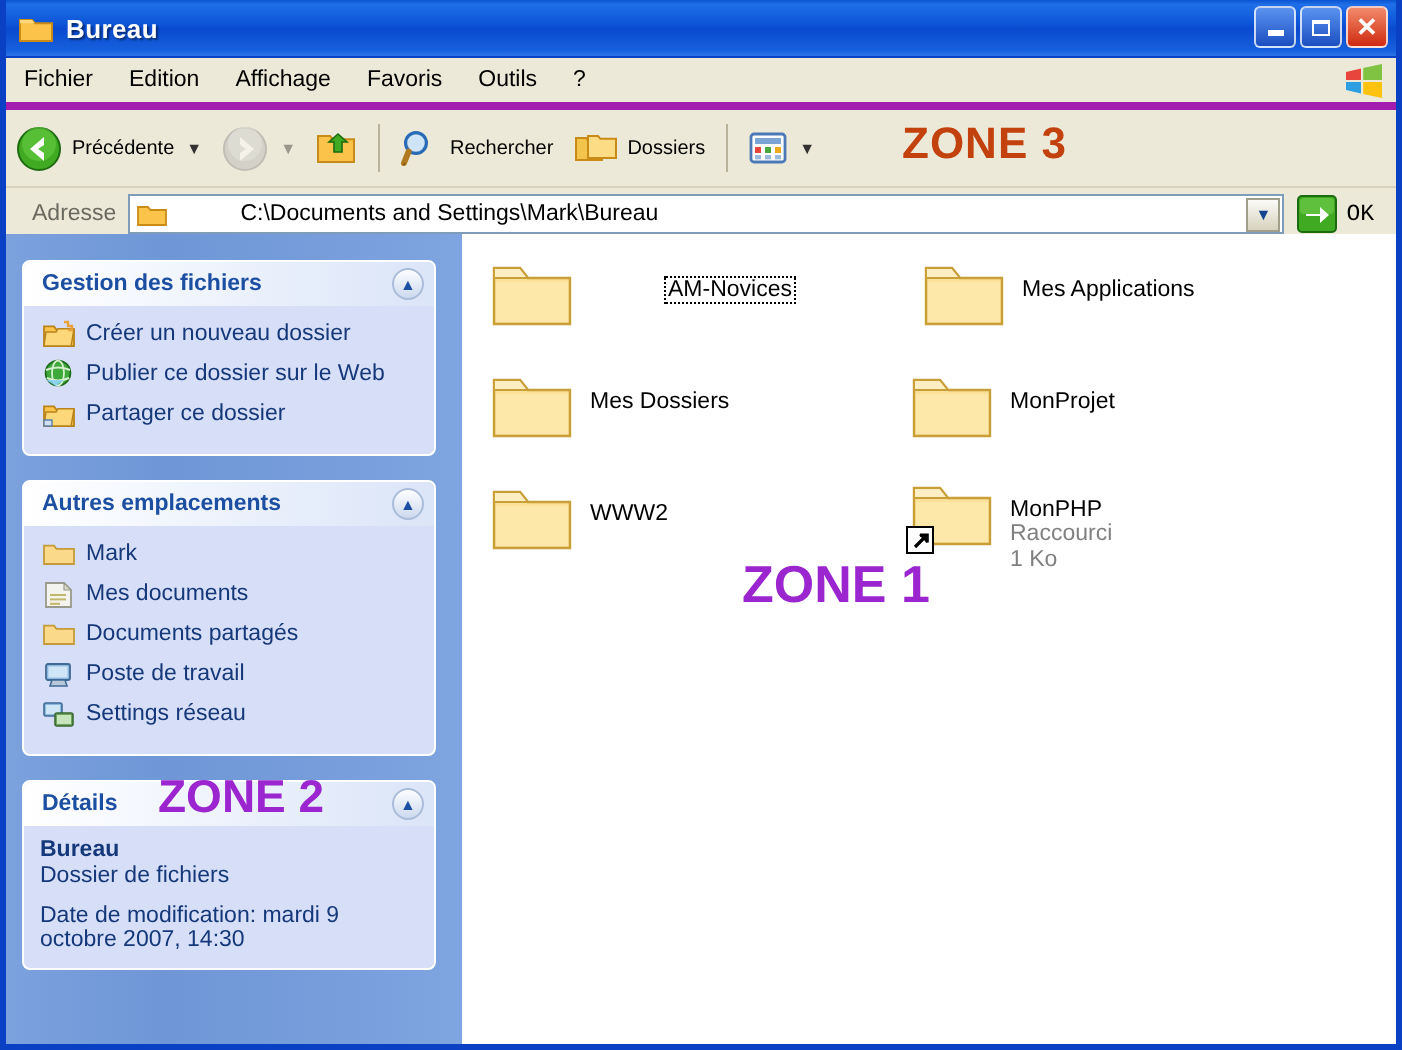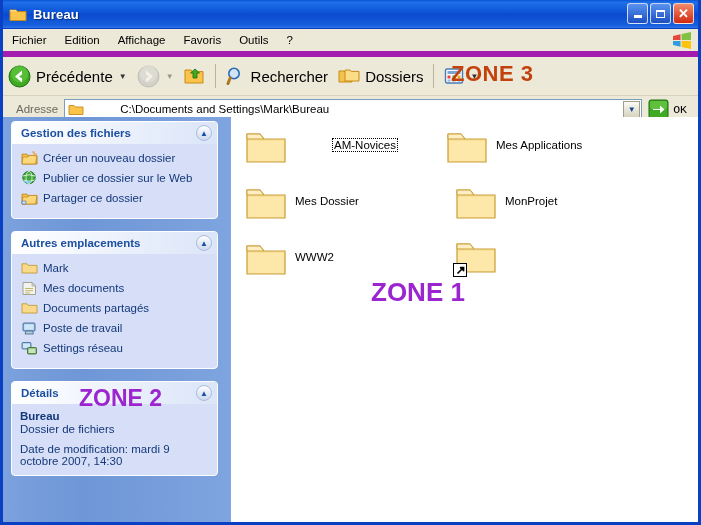--- a/index.html
+++ b/index.html
@@ -42,37 +42,37 @@
   }
   .winbtn.min{background:linear-gradient(to bottom,#5a92f0,#1b4fc0);}
   .winbtn.max{background:linear-gradient(to bottom,#5a92f0,#1b4fc0);}
   .winbtn.close{background:linear-gradient(to bottom,#f28b6a,#cf2a10);}
   .glyph-min{width:8px;height:3px;background:#fff;margin-top:6px;}
   .glyph-max{width:9px;height:8px;border:1px solid #fff;border-top-width:2px;box-sizing:border-box;}
   .glyph-close{font-size:13px;font-weight:bold;margin-top:-1px;}
   
   #menubar{
     height:22px;background:#ece9d8;display:flex;align-items:center;
-    position:relative;border-bottom:6px solid #a21caf;
+    position:relative;border-bottom:4px solid #a21caf;
   }
   #menubar .mi{
     padding:2px 9px;color:#000;font-size:11.5px;cursor:default;
   }
   #winflag{
     position:absolute;right:2px;top:1px;width:28px;height:20px;
     display:flex;align-items:center;justify-content:center;
   }
   
   #toolbar{
     height:38px;background:#ece9d8;
     display:flex;align-items:center;position:relative;
     border-bottom:1px solid #d6d2bd;
   }
   .tbtn{display:flex;align-items:center;height:34px;padding:0 5px;cursor:default;}
-  .tbtn .lbl{margin-left:5px;font-size:15px;color:#000;}
+  .tbtn .lbl{margin-left:5px;font-size:10px;color:#000;}
   .tbtn .caret{margin-left:6px;font-size:8px;color:#333;}
   .tb-sep{width:1px;height:24px;background:#b9b39b;margin:0 5px;}
   #zone3{
     position:absolute;left:448px;top:4px;
     color:#c2410c;font-weight:bold;font-size:22px;
     letter-spacing:.5px;
   }
   
   #addressbar{
     height:26px;background:#ece9d8;display:flex;align-items:center;
@@ -95,21 +95,21 @@
   #go-btn{display:flex;align-items:center;margin-left:6px;margin-right:3px;font-family:Liberation Mono, monospace;}
   #go-btn .ok{font-size:11.5px;margin-left:4px;color:#000;}
   
   #body{
     position:absolute;left:0;right:0;top:117px;bottom:0;display:flex;
   }
   
   #sidebar{
     width:228px;flex:none;box-sizing:border-box;
     background:linear-gradient(to right,#7ba2dd 0%,#6f96d6 35%,#7ea5df 100%);
-    padding:4px 0 0 8px;position:relative;overflow:hidden;
+    padding:13px 0 0 8px;position:relative;overflow:hidden;
   }
   .panel{
     width:205px;margin-bottom:12px;
     border:1px solid #ffffff;border-radius:4px;overflow:hidden;
     background:#d6dff7;
   }
   .panel-head{
     height:22px;display:flex;align-items:center;position:relative;
     background:linear-gradient(to right,#ffffff 0%,#f2f6fd 35%,#dbe5f8 100%);
     padding-left:9px;
@@ -408,21 +408,21 @@
             <path d="M4 9 L17 9 L21 14 L42 14 L42 37 L4 37 Z" fill="#fbe09a" stroke="#c9a038" stroke-width="1.2"></path>
             <path d="M4 9 L17 9 L21 14 L4 14 Z" fill="#fdeec4" stroke="#c9a038" stroke-width="1"></path>
             <path d="M5 16 L41 16 L41 36 L5 36 Z" fill="#fde9ad" opacity=".75"></path>
           </svg>
         </span>
         <span class="ftext">
           <span class="fname focused">AM-Novices</span>
         </span>
       </div>
 
-      <div class="fitem" style="left:213px;top:8px;">
+      <div class="fitem" style="left:228px;top:8px;">
         <span class="ficon">
           <svg width="46" height="44" viewBox="0 0 46 44">
             <path d="M4 9 L17 9 L21 14 L42 14 L42 37 L4 37 Z" fill="#fbe09a" stroke="#c9a038" stroke-width="1.2"></path>
             <path d="M4 9 L17 9 L21 14 L4 14 Z" fill="#fdeec4" stroke="#c9a038" stroke-width="1"></path>
             <path d="M5 16 L41 16 L41 36 L5 36 Z" fill="#fde9ad" opacity=".75"></path>
           </svg>
         </span>
         <span class="ftext">
           <span class="fname">Mes Applications</span>
         </span>
@@ -430,21 +430,21 @@
 
       <div class="fitem" style="left:12px;top:64px;">
         <span class="ficon">
           <svg width="46" height="44" viewBox="0 0 46 44">
             <path d="M4 9 L17 9 L21 14 L42 14 L42 37 L4 37 Z" fill="#fbe09a" stroke="#c9a038" stroke-width="1.2"></path>
             <path d="M4 9 L17 9 L21 14 L4 14 Z" fill="#fdeec4" stroke="#c9a038" stroke-width="1"></path>
             <path d="M5 16 L41 16 L41 36 L5 36 Z" fill="#fde9ad" opacity=".75"></path>
           </svg>
         </span>
         <span class="ftext">
-          <span class="fname">Mes Dossier</span>
+          <span class="fname">Mes Dossiers</span>
         </span>
       </div>
 
       <div class="fitem" style="left:222px;top:64px;">
         <span class="ficon">
           <svg width="46" height="44" viewBox="0 0 46 44">
             <path d="M4 9 L17 9 L21 14 L42 14 L42 37 L4 37 Z" fill="#fbe09a" stroke="#c9a038" stroke-width="1.2"></path>
             <path d="M4 9 L17 9 L21 14 L4 14 Z" fill="#fdeec4" stroke="#c9a038" stroke-width="1"></path>
             <path d="M5 16 L41 16 L41 36 L5 36 Z" fill="#fde9ad" opacity=".75"></path>
           </svg>
@@ -474,19 +474,24 @@
             <path d="M4 9 L17 9 L21 14 L4 14 Z" fill="#fdeec4" stroke="#c9a038" stroke-width="1"></path>
             <path d="M5 16 L41 16 L41 36 L5 36 Z" fill="#fde9ad" opacity=".75"></path>
           </svg>
           <span class="shortcut-badge">
             <svg width="11" height="11" viewBox="0 0 11 11">
               <path d="M2.5 8.5 L8 3 M5 2.6 L8.6 2.6 L8.6 6.2" stroke="#000" stroke-width="1.6" fill="none"></path>
               <path d="M8.6 2.4 L8.6 6.6 L4.4 2.4 Z" fill="#000"></path>
             </svg>
           </span>
         </span>
+        <span class="ftext">
+          <span class="fname">MonPHP</span>
+          <div class="fsub">Raccourci</div>
+          <div class="fsub">1 Ko</div>
+        </span>
       </div>
 
       <div id="zone1">ZONE 1</div>
     </div>
 
   </div>
 </div>
 
 </body></html>

